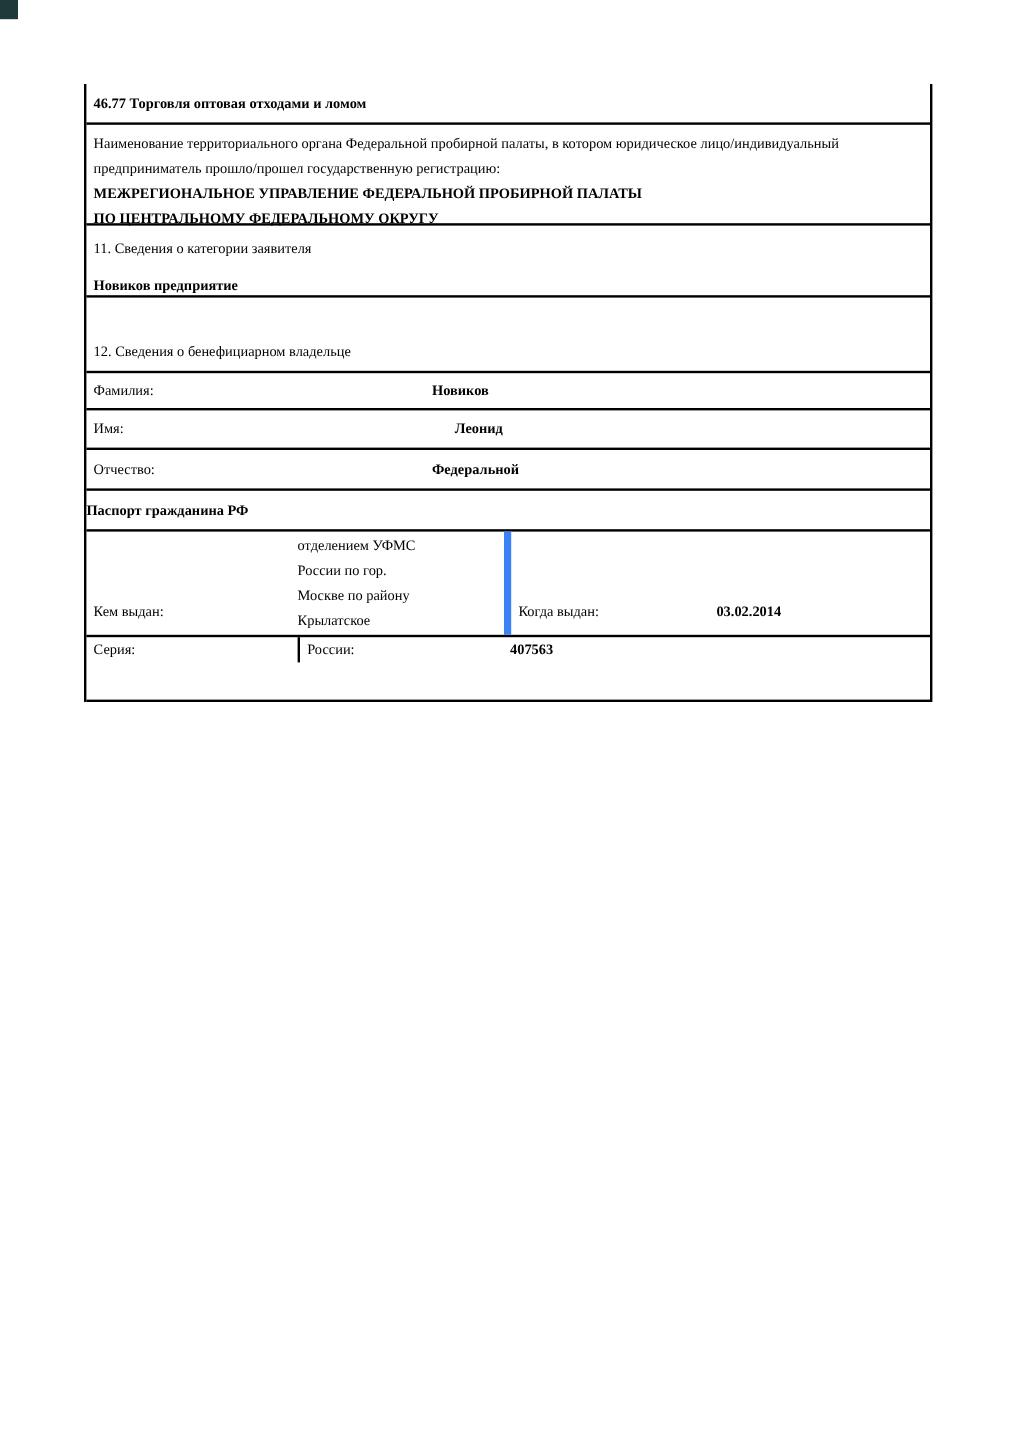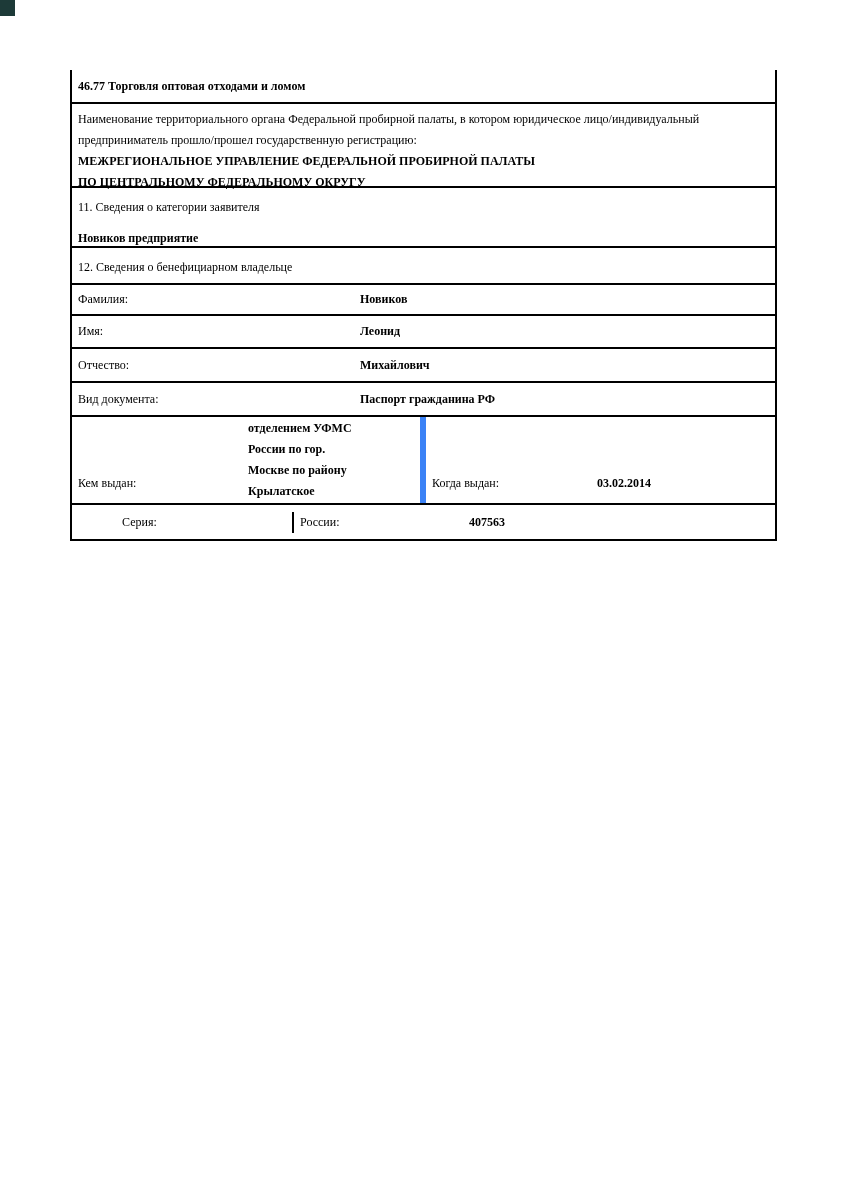--- a/index.html
+++ b/index.html
@@ -53,27 +53,28 @@
     height: 60px;
     padding: 9px 6px 0 6px;
   }
   .r-sec11 .sec11-value {
     font-weight: bold;
     margin-top: 10px;
   }
   .r-sec12 {
     height: 37px;
     padding: 9px 6px 0 6px;
+    margin-top: 26px;
   }
   .field-row {
     display: flex;
     align-items: center;
   }
   .h31 { height: 31px; }
-  .h33 { height: 33px; }
+  .h33 { height: 33px; gap: 19px; }
   .h34 { height: 34px; }
   .f-label {
     width: 288px;
     box-sizing: border-box;
     padding-left: 6px;
     flex: 0 0 auto;
   }
   .f-value {
     font-weight: bold;
   }
@@ -88,45 +89,44 @@
     flex: 0 0 auto;
     display: flex;
     align-items: flex-end;
     padding: 0 0 9px 6px;
     margin-top: 16px;
   }
   .r-issued .c-value1 {
     width: 172px;
     box-sizing: border-box;
     flex: 0 0 auto;
-    font-weight: bold;
+    font-weight: normal;
     white-space: pre-line;
     padding-top: 1px;
   }
   .r-issued .c-label2 {
     width: 177px;
     box-sizing: border-box;
     flex: 0 0 auto;
     border-left: 6px solid #3b82f6;
     display: flex;
     align-items: flex-end;
     padding: 0 0 9px 6px;
   }
   .r-issued .c-value2 {
     flex: 1 1 auto;
     display: flex;
     align-items: flex-end;
     padding-bottom: 9px;
     font-weight: bold;
   }
   .r-series {
-    height: 36px;
-    display: flex;
-    align-items: center;
-    padding-left: 44px;
+    height: 54px;
+    display: flex;
+    align-items: flex-start;
   }
   .r-series .c-label1 {
     width: 176px;
     box-sizing: border-box;
     flex: 0 0 auto;
     display: flex;
     align-items: center;
     padding-left: 6px;
   }
   .r-series .c-value1 {
@@ -186,25 +186,24 @@
       <div class="f-value">Новиков</div>
     </div>
 
     <div class="row field-row h33">
       <div class="f-label">Имя:</div>
       <div class="f-value">Леонид</div>
     </div>
 
     <div class="row field-row h34">
       <div class="f-label">Отчество:</div>
-      <div class="f-value">Михайлович</div>
+      <div class="f-value">Федеральной</div>
     </div>
 
     <div class="row field-row h34">
-      <div class="f-label">Вид документа:</div>
       <div class="f-value">Паспорт гражданина РФ</div>
     </div>
 
     <div class="row r-issued">
       <div class="c-label1">Кем выдан:</div>
       <div class="c-value1">отделением УФМС
 России по гор.
 Москве по району
 Крылатское</div>
       <div class="c-label2">Когда выдан:</div>

